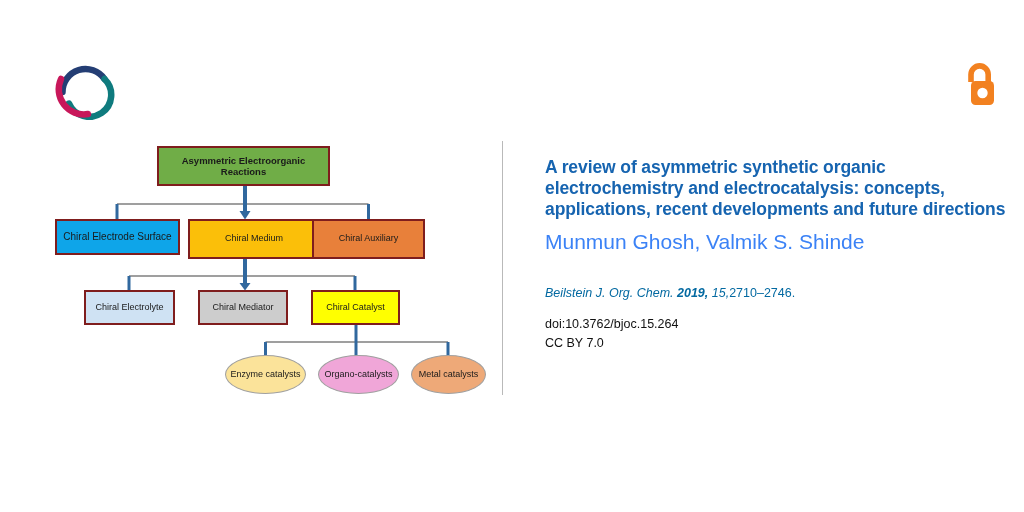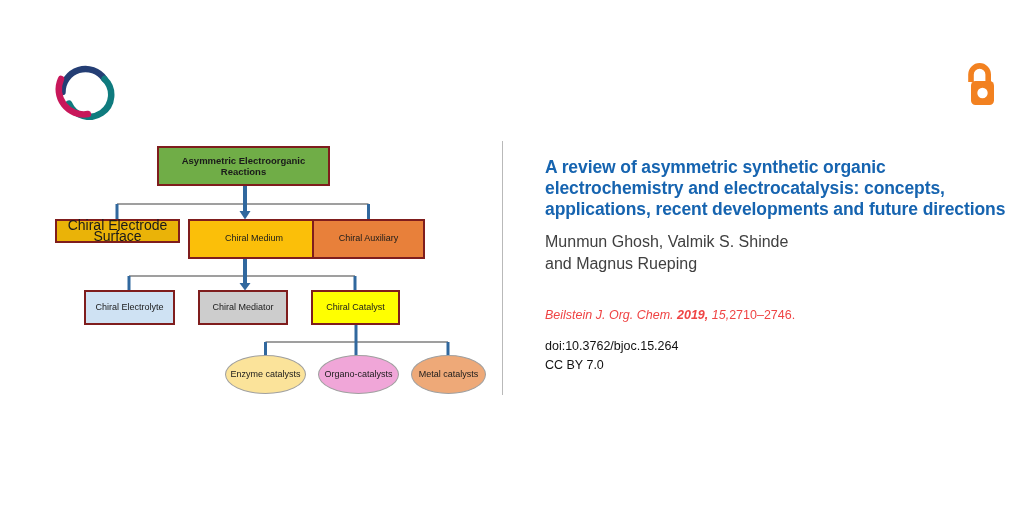--- a/index.html
+++ b/index.html
@@ -111,28 +111,28 @@
   #article-title {
     color: #1664b0;
     font-weight: bold;
     font-size: 17.5px;
     line-height: 21px;
     margin: 0;
     letter-spacing: -0.1px;
   }
   #article-authors {
     margin: 11px 0 0 0;
-    color: #404040;
-    font-size: 16px;
+    color: #3b82f6;
+    font-size: 21px;
     line-height: 22px;
   }
   #article-citation {
     margin: 33px 0 0 0;
     font-size: 12.5px;
-    color: #ef4444;
+    color: #0369a1;
     font-style: italic;
   }
   #article-citation .b { font-weight: bold; }
   #article-citation .roman { font-style: normal; }
   #article-doi {
     margin: 15px 0 0 0;
     font-size: 12.5px;
     line-height: 19px;
     color: #111111;
   }
@@ -192,21 +192,21 @@
     <path d="M 265.5 342 L 448 342" fill="none" stroke="#7f7f7f" stroke-width="1.6"></path>
     <path d="M 265.5 342 L 265.5 356" fill="none" stroke="#31689e" stroke-width="3"></path>
     <path d="M 448 342 L 448 356" fill="none" stroke="#31689e" stroke-width="3"></path>
     <path d="M 356 325 L 356 356" fill="none" stroke="#31689e" stroke-width="3"></path>
   </svg>
 
   <div class="node boxed" style="left:157px; top:146px; width:173px; height:40px; background:#70ad47; font-size:9.5px; font-weight:bold;">
     <span>Asymmetric Electroorganic Reactions</span>
   </div>
 
-  <div class="node boxed" style="left:55px; top:219px; width:125px; height:24px; background:#eab308; font-size:14px;">
+  <div class="node boxed" style="left:55px; top:219px; width:125px; height:36px; background:#0ea5e9; font-size:10px;">
     <span>Chiral Electrode Surface</span>
   </div>
   <div class="node boxed" style="left:188px; top:219px; width:132px; height:40px; background:#fbbf09; font-size:9px;">
     <span>Chiral Medium</span>
   </div>
   <div class="node boxed" style="left:312px; top:219px; width:113px; height:40px; background:#e8803a; font-size:9px;">
     <span>Chiral Auxiliary</span>
   </div>
 
   <div class="node boxed" style="left:84px; top:290px; width:91px; height:35px; background:#cfe2f3; font-size:9px;text-align:right;">
@@ -229,21 +229,20 @@
     <span>Metal catalysts</span>
   </div>
 </div>
 
 <div id="article">
 
   <h1 id="article-title">A review of asymmetric synthetic organic electrochemistry and electrocatalysis: concepts, applications, recent developments and future directions</h1>
 
   <div id="article-authors">
     <div>Munmun Ghosh, Valmik S. Shinde</div>
-    <div>and Magnus Rueping</div>
   </div>
 
   <div id="article-citation">
     <span>Beilstein J. Org. Chem.</span>
     <span class="b">2019,</span>
     <span>15,</span><span class="roman">2710–2746.</span>
   </div>
 
   <div id="article-doi">
     <div>doi:10.3762/bjoc.15.264</div>

